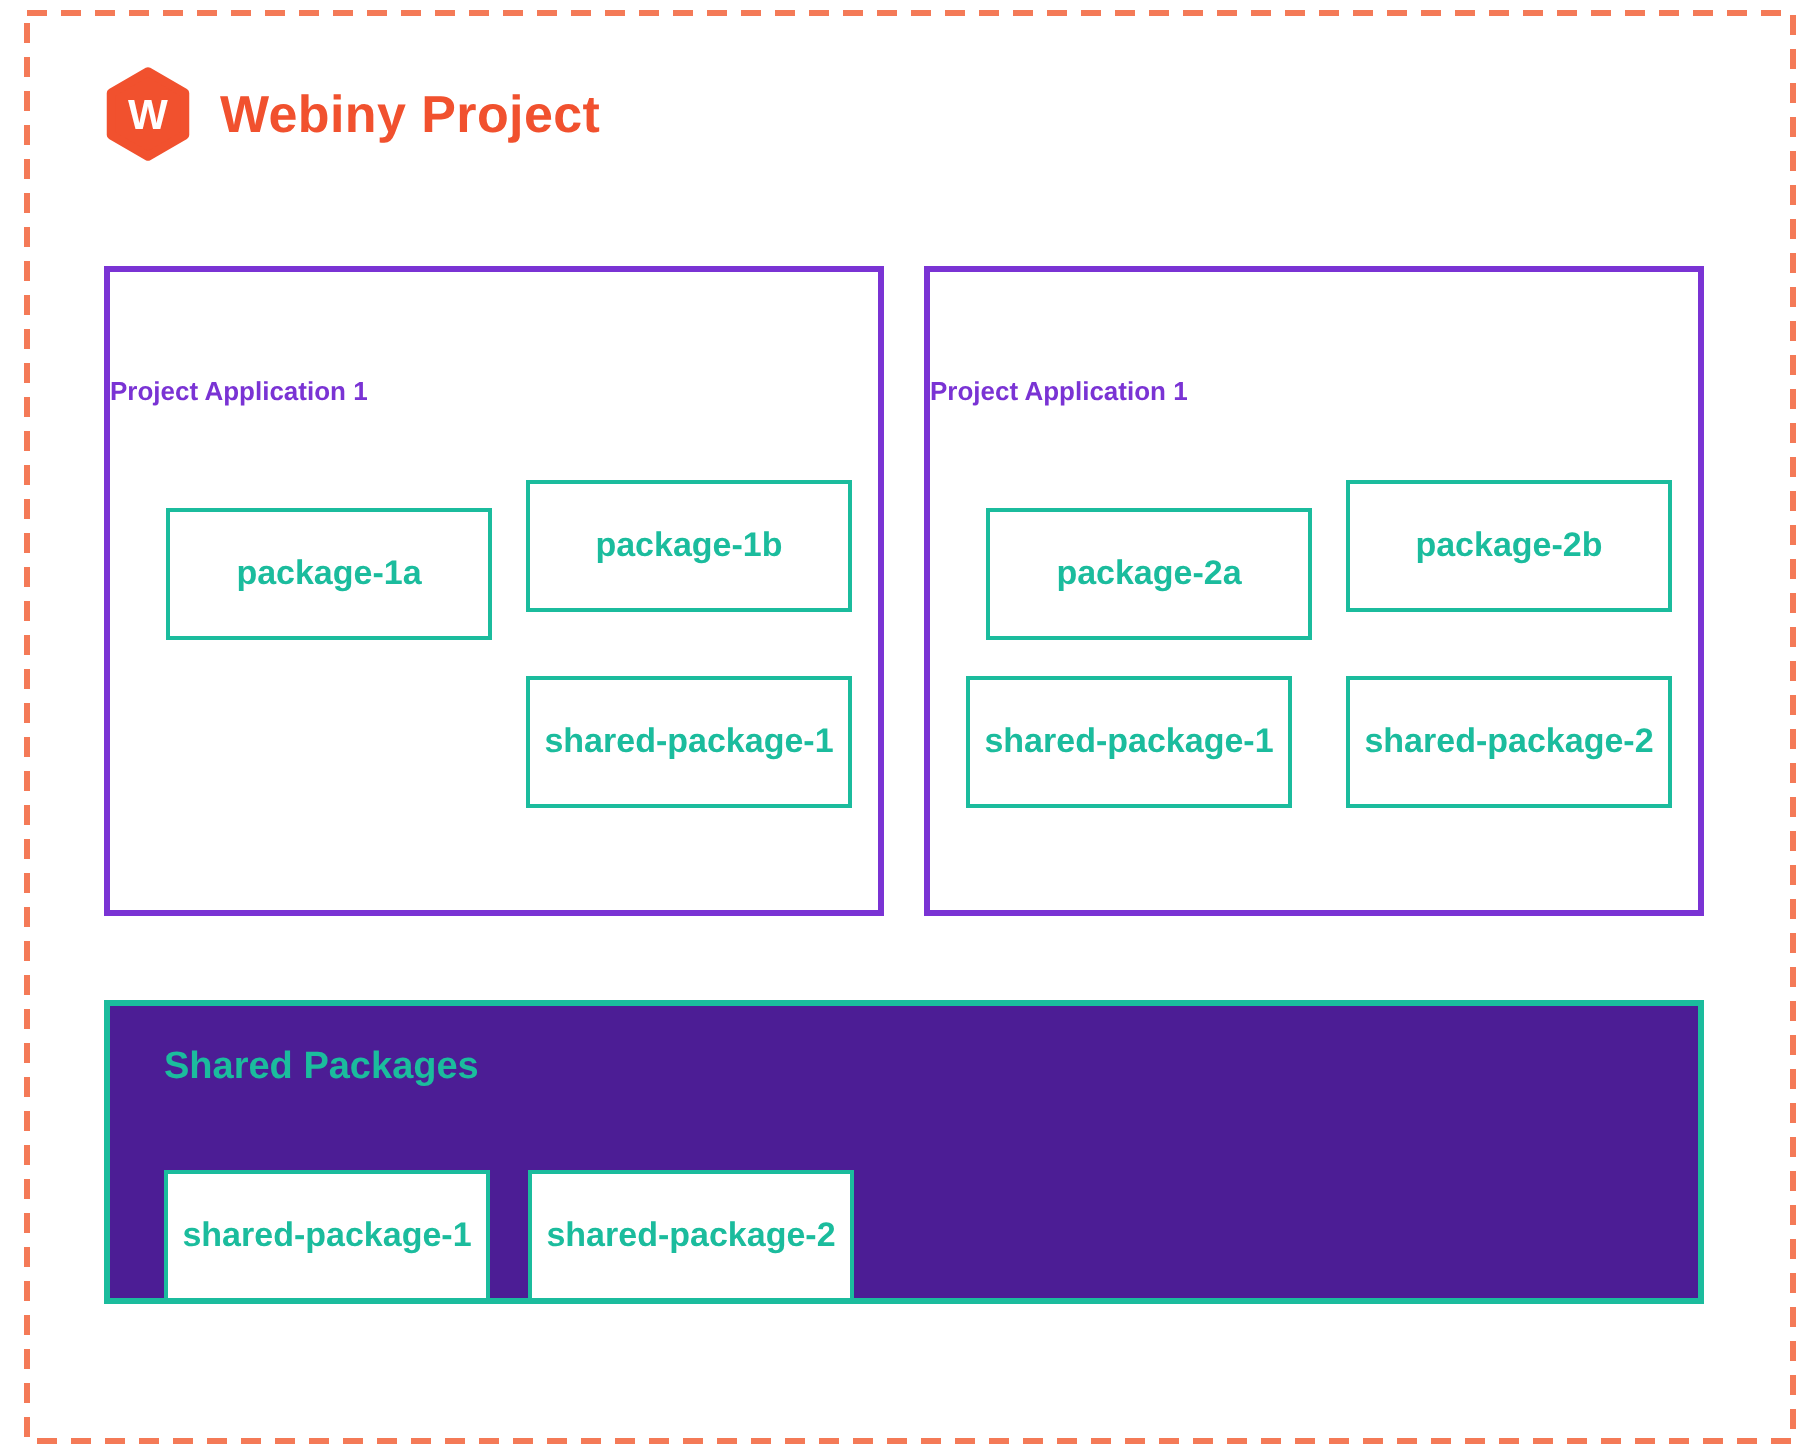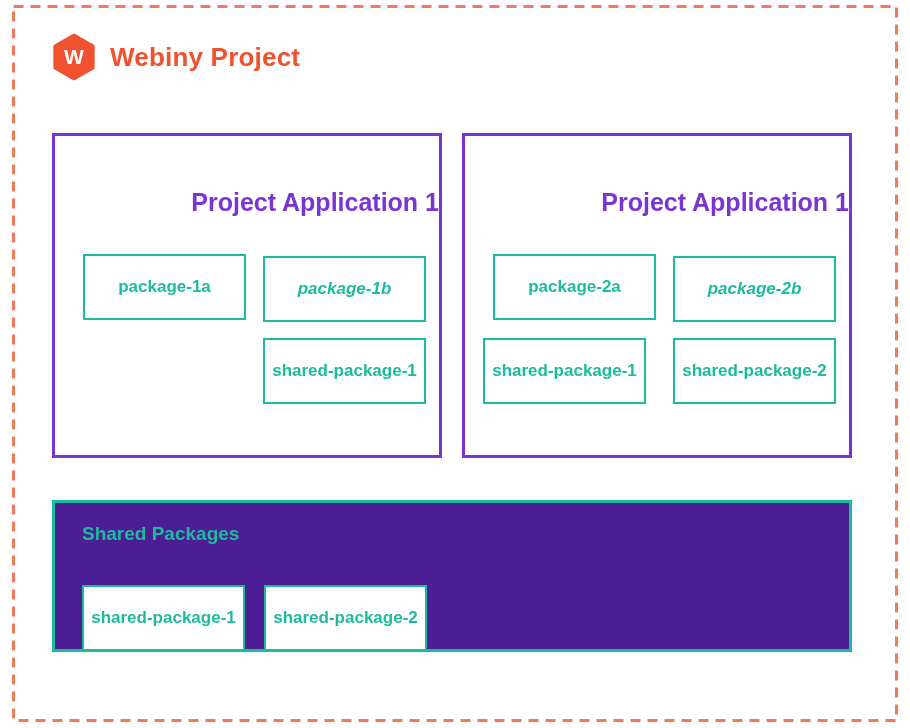--- a/index.html
+++ b/index.html
@@ -59,42 +59,42 @@
     box-sizing: border-box;
     background: #ffffff;
   }
   .app-box.app-1 { left: 52px; }
   .app-box.app-2 { left: 462px; }
   .app-title {
     position: absolute;
     left: 0;
     top: 52px;
     width: 100%;
-    text-align: right;
+    text-align: left;
     color: var(--purple);
-    font-size: 25px;
+    font-size: 13px;
     font-weight: bold;
   }
   .pkg {
     position: absolute;
     width: 163px;
     height: 66px;
     border: 2px solid var(--teal);
     box-sizing: border-box;
     background: #ffffff;
     display: flex;
     align-items: center;
     justify-content: center;
     color: var(--teal);
     font-size: 17px;
     font-weight: bold;
     white-space: nowrap;
   }
   .pkg.r1c1 { left: 28px;  top: 118px; }
-  .pkg.r1c2 { left: 208px; top: 120px; font-style: italic; }
+  .pkg.r1c2 { left: 208px; top: 104px; }
   .pkg.r2c1 { left: 18px;  top: 202px; }
   .pkg.r2c2 { left: 208px; top: 202px; }
   .shared-box {
     position: absolute;
     left: 52px;
     top: 500px;
     width: 800px;
     height: 152px;
     border: 3px solid var(--teal);
     box-sizing: border-box;

